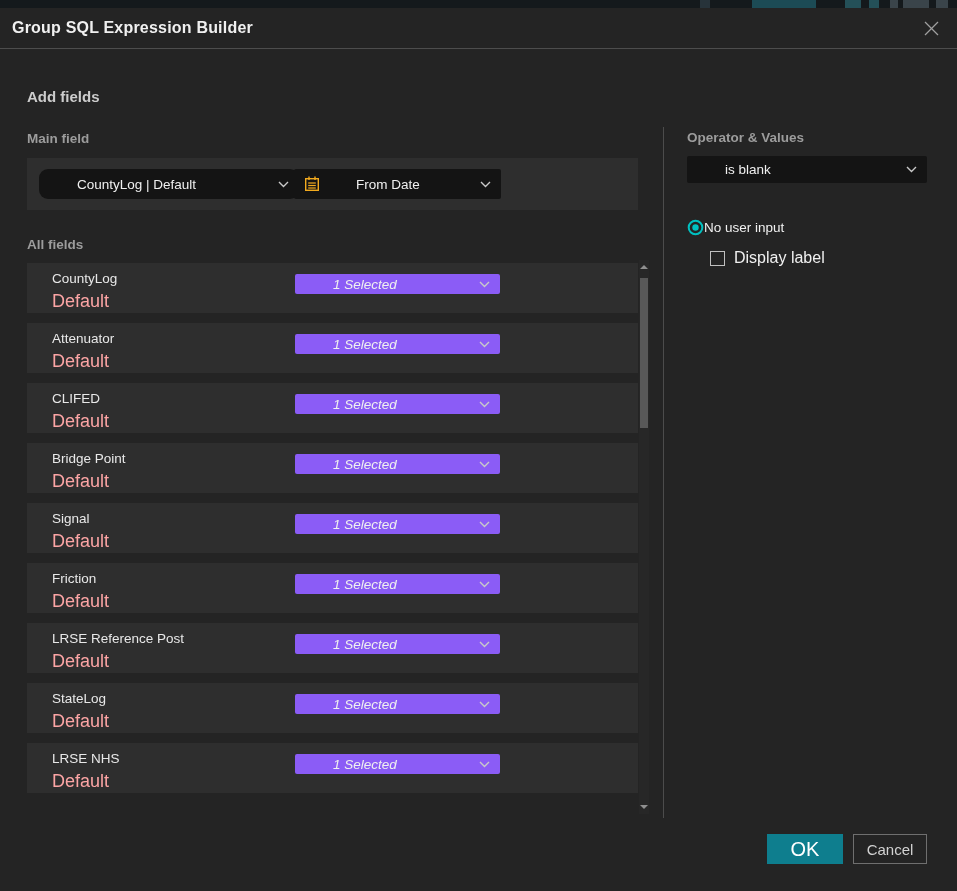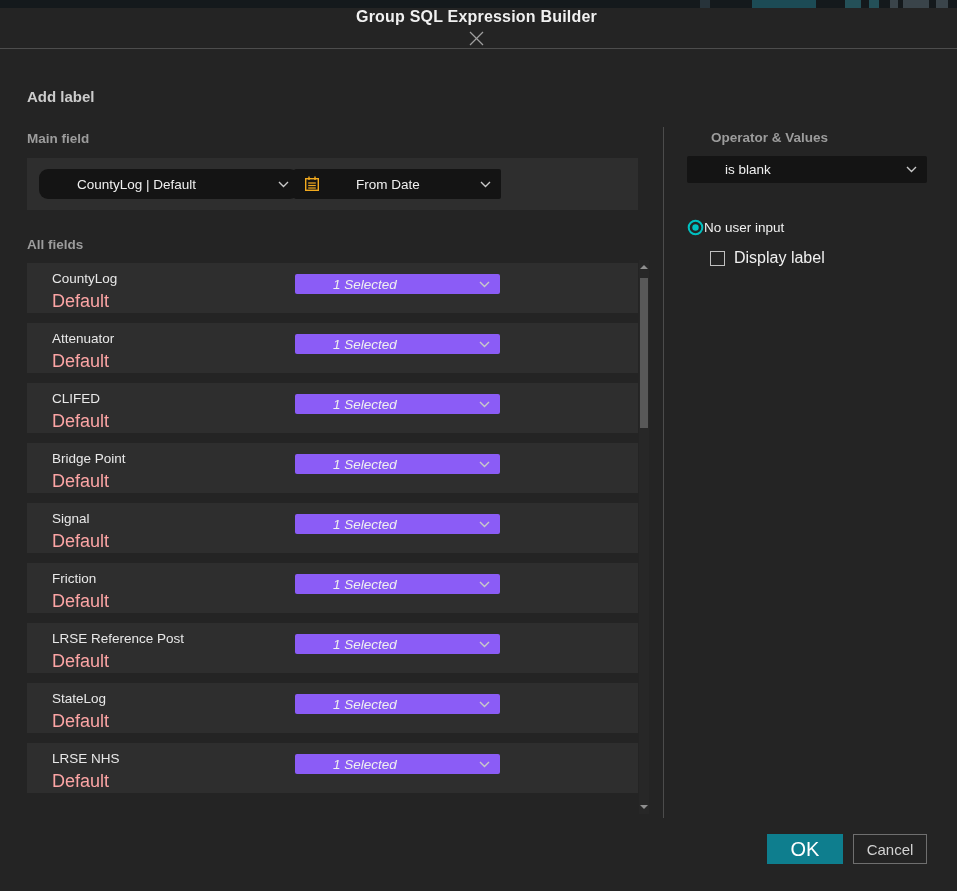--- a/index.html
+++ b/index.html
@@ -6,21 +6,21 @@
   html,body { width:957px; height:891px; background:#14191c; overflow:hidden;
               font-family:"Liberation Sans", sans-serif; }
   .frag { position:absolute; top:0; height:8px; }
 
   #dialog { position:absolute; left:0; top:8px; width:957px; height:883px;
             background:#242424; color:#e8e8e8; }
 
   
   .titlebar { position:absolute; left:0; top:0; width:100%; height:41px;
               border-bottom:1px solid #4d4d4d; display:flex; align-items:center;
-              justify-content:space-between; padding:0 16px 0 12px;flex-direction:column; }
+              justify-content:space-between; padding:0 16px 0 12px; }
   .title { font-size:16px; font-weight:bold; color:#f0f0f0; letter-spacing:.2px; }
   .close-btn { width:20px; height:20px; display:flex; align-items:center; justify-content:center;
                cursor:pointer; }
 
   .h-add { position:absolute; left:27px; top:80px; font-size:15px; font-weight:bold; color:#cccccc; }
   .label-gray { position:absolute; font-size:13.5px; font-weight:bold; color:#9c9c9c; }
 
   
   .main-panel { position:absolute; left:27px; top:150px; width:611px; height:52px; background:#2e2e2e; }
   .dropdown { background:#141414; color:#f0f0f0; font-size:13.5px; display:flex; align-items:center;
@@ -44,21 +44,21 @@
   .sb-up { top:2px; } .sb-down { bottom:2px; }
   .tri-up { width:0; height:0; border-left:4px solid transparent; border-right:4px solid transparent;
             border-bottom:4px solid #8f8f8f; }
   .tri-down { width:0; height:0; border-left:4px solid transparent; border-right:4px solid transparent;
               border-top:4px solid #8f8f8f; }
   .sb-thumb { position:absolute; left:1px; top:18px; width:8px; height:150px; background:#585858; cursor:grab; }
 
   .vdivider { position:absolute; left:663px; top:119px; width:1px; height:691px; background:#4c4c4c; }
 
   
-  .op-title { position:absolute; left:687px; top:122px; font-size:13.5px; font-weight:bold; color:#9c9c9c;margin-left:24px; }
+  .op-title { position:absolute; left:687px; top:122px; font-size:13.5px; font-weight:bold; color:#9c9c9c; }
   .dd-operator { position:absolute; left:687px; top:148px; width:240px; height:27px; }
   .radio-row { position:absolute; left:687px; top:211px; display:flex; align-items:center; cursor:pointer; }
   .radio-row .rlabel { margin-left:0; font-size:13.5px; color:#f0f0f0; }
   .check-row { position:absolute; left:710px; top:241px; display:flex; align-items:center; cursor:pointer; }
   .checkbox { width:15px; height:15px; border:1px solid #c0c0c0; background:transparent; }
   .check-row .clabel { margin-left:9px; font-size:16px; color:#f0f0f0;text-align:right; }
 
   
   .btn-ok { position:absolute; left:767px; top:826px; width:76px; height:30px; background:#0e7e8e;
             color:#ffffff; font-size:20px; border:none; display:flex; align-items:center;
@@ -85,21 +85,21 @@
   <div class="titlebar">
     <span class="title">Group SQL Expression Builder</span>
     <span class="close-btn">
       <svg width="17" height="17" viewBox="0 0 17 17">
         <line x1="2" y1="2" x2="15" y2="15" stroke="#9f9f9f" stroke-width="1.3"></line>
         <line x1="15" y1="2" x2="2" y2="15" stroke="#9f9f9f" stroke-width="1.3"></line>
       </svg>
     </span>
   </div>
 
-  <div class="h-add">Add label</div>
+  <div class="h-add">Add fields</div>
   <div class="label-gray" style="left:27px; top:123px;">Main field</div>
 
   <div class="main-panel">
     <div class="dropdown dd-main1">
       <span class="dd-text">CountyLog | Default</span>
       <svg width="11" height="7" viewBox="0 0 11 7">
         <path d="M1 1 L5.5 5.5 L10 1" fill="none" stroke="#c9c9c9" stroke-width="1.4"></path>
       </svg>
     </div>
     <div class="dropdown dd-main2">

